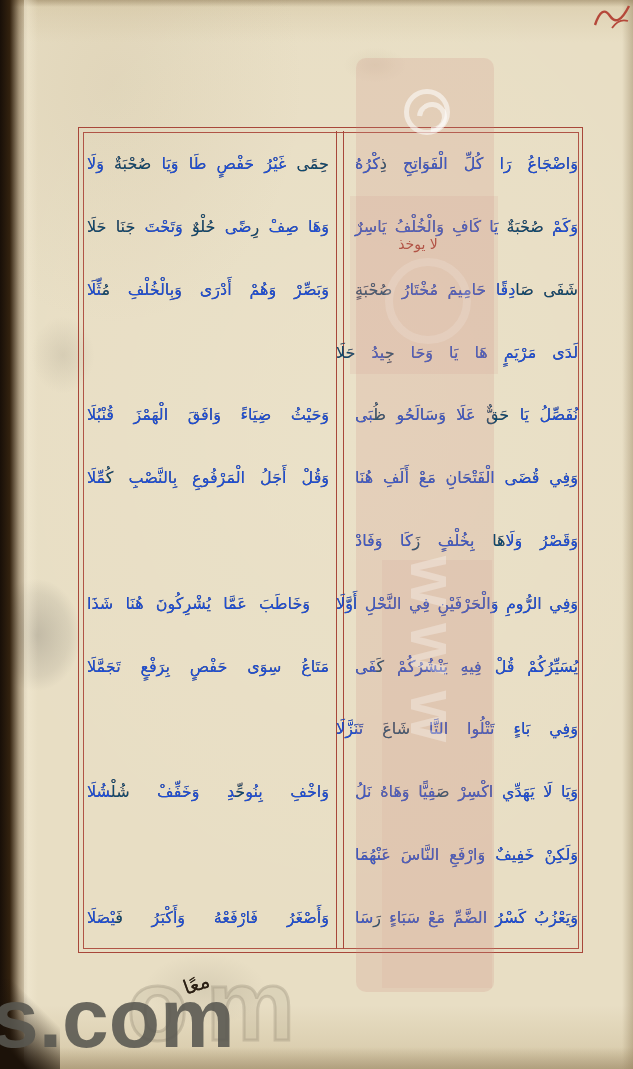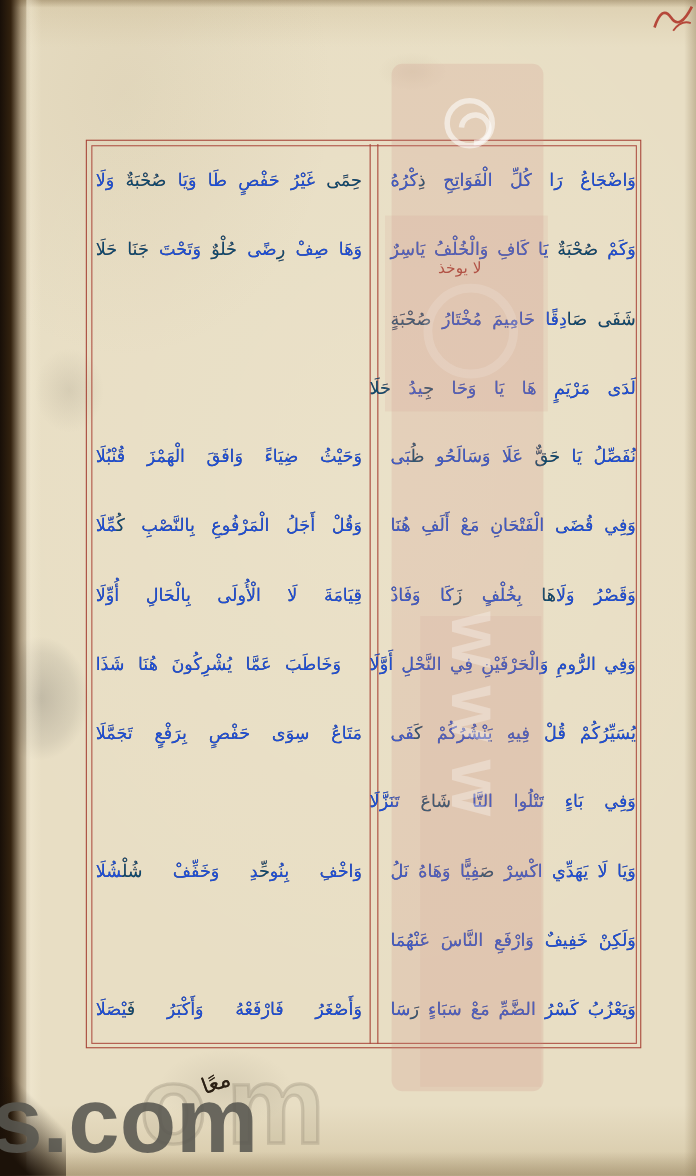--- a/index.html
+++ b/index.html
@@ -103,35 +103,35 @@
     <div class="vrow" data-name="verse-row">
       <div class="hemi right" data-name="hemistich-right"><span class="ink-k" data-name="black-ink-segment">وَاضْجَاعُ رَا كُلِّ الْفَوَاتِحِ </span><span class="ink-r" data-name="red-ink-segment">ذِ</span><span class="ink-k" data-name="black-ink-segment">كْرُهُ</span></div>
       <div class="hemi left" data-name="hemistich-left"><span class="ink-r" data-name="red-ink-segment">حِمًى</span><span class="ink-k" data-name="black-ink-segment"> غَيْرُ حَفْصٍ طَا وَيَا </span><span class="ink-r" data-name="red-ink-segment">صُحْبَةٌ</span><span class="ink-k" data-name="black-ink-segment"> وَلَا</span></div>
     </div>
     <div class="vrow" data-name="verse-row">
       <div class="hemi right" data-name="hemistich-right"><span class="ink-k" data-name="black-ink-segment">وَكَمْ </span><span class="ink-r" data-name="red-ink-segment">صُحْبَةٌ</span><span class="ink-k" data-name="black-ink-segment"> يَا كَافِ وَالْخُلْفُ يَاسِرٌ</span></div>
       <div class="hemi left" data-name="hemistich-left"><span class="ink-k" data-name="black-ink-segment">وَهَا صِفْ </span><span class="ink-r" data-name="red-ink-segment">رِ</span><span class="ink-k" data-name="black-ink-segment">ضًى </span><span class="ink-r" data-name="red-ink-segment">حُلْوٌ</span><span class="ink-k" data-name="black-ink-segment"> وَتَحْتَ </span><span class="ink-r" data-name="red-ink-segment">جَنَا حَلَا</span></div>
     </div>
     <div class="vrow" data-name="verse-row">
       <div class="hemi right" data-name="hemistich-right"><span class="ink-r" data-name="red-ink-segment">شَفَى صَا</span><span class="ink-k" data-name="black-ink-segment">دِقًا حَامِيمَ مُخْتَارُ </span><span class="ink-r" data-name="red-ink-segment">صُحْبَةٍ</span></div>
+      <div class="hemi left" data-name="hemistich-left"><span class="ink-k" data-name="black-ink-segment">وَبَصِّرْ وَهُمْ أَدْرَى وَبِالْخُلْفِ </span><span class="ink-r" data-name="red-ink-segment">مُ</span><span class="ink-k" data-name="black-ink-segment">ثِّلَا</span></div>
     </div>
     <div class="vrow" data-name="verse-row">
       <div class="hemi left" data-name="hemistich-left"><span class="ink-k" data-name="black-ink-segment">لَدَى مَرْيَمٍ هَا يَا وَحَا </span><span class="ink-r" data-name="red-ink-segment">جِ</span><span class="ink-k" data-name="black-ink-segment">يدُ </span><span class="ink-r" data-name="red-ink-segment">حَلَا</span></div>
     </div>
     <div class="vrow" data-name="verse-row">
       <div class="hemi right" data-name="hemistich-right"><span class="ink-k" data-name="black-ink-segment">نُفَصِّلُ يَا </span><span class="ink-r" data-name="red-ink-segment">حَقٌّ</span><span class="ink-k" data-name="black-ink-segment"> عَلَا وَسَالَحُو </span><span class="ink-r" data-name="red-ink-segment">ظُ</span><span class="ink-k" data-name="black-ink-segment">بَى</span></div>
       <div class="hemi left" data-name="hemistich-left"><span class="ink-k" data-name="black-ink-segment">وَحَيْثُ ضِيَاءً وَافَقَ الْهَمْزَ قُنْبُلَا</span></div>
     </div>
     <div class="vrow" data-name="verse-row">
       <div class="hemi right" data-name="hemistich-right"><span class="ink-k" data-name="black-ink-segment">وَفِي قُضَى الْفَتْحَانِ مَعْ أَلَفِ هُنَا</span></div>
       <div class="hemi left" data-name="hemistich-left"><span class="ink-k" data-name="black-ink-segment">وَقُلْ أَجَلُ الْمَرْفُوعِ بِالنَّصْبِ </span><span class="ink-r" data-name="red-ink-segment">كُ</span><span class="ink-k" data-name="black-ink-segment">مِّلَا</span></div>
     </div>
     <div class="vrow" data-name="verse-row">
       <div class="hemi right" data-name="hemistich-right"><span class="ink-k" data-name="black-ink-segment">وَقَصْرُ وَلَا</span><span class="ink-r" data-name="red-ink-segment">هَا</span><span class="ink-k" data-name="black-ink-segment"> بِخُلْفٍ </span><span class="ink-r" data-name="red-ink-segment">زَ</span><span class="ink-k" data-name="black-ink-segment">كَا وَفَادْ</span></div>
-      <div class="hemi left" data-name="hemistich-left"><span class="ink-k" data-name="black-ink-segment">قِيَامَةَ لَا الْأُولَى بِالْحَالِ أُوِّلَا</span></div>
     </div>
     <div class="vrow" data-name="verse-row">
       <div class="hemi left" data-name="hemistich-left"><span class="ink-k" data-name="black-ink-segment">وَفِي الرُّومِ وَالْحَرْفَيْنِ فِي النَّحْلِ أَوَّلَا</span></div>
       <div class="hemi right" data-name="hemistich-right"><span class="ink-k" data-name="black-ink-segment">وَخَاطَبَ عَمَّا يُشْرِكُونَ هُنَا شَذَا</span></div>
     </div>
     <div class="vrow" data-name="verse-row">
       <div class="hemi right" data-name="hemistich-right"><span class="ink-k" data-name="black-ink-segment">يُسَيِّرُكُمْ قُلْ فِيهِ يَنْشُرُكُمْ </span><span class="ink-r" data-name="red-ink-segment">كَ</span><span class="ink-k" data-name="black-ink-segment">فَى</span></div>
       <div class="hemi left" data-name="hemistich-left"><span class="ink-k" data-name="black-ink-segment">مَتَاعُ سِوَى حَفْصٍ بِرَفْعٍ تَجَمَّلَا</span></div>
     </div>
     <div class="vrow" data-name="verse-row">

